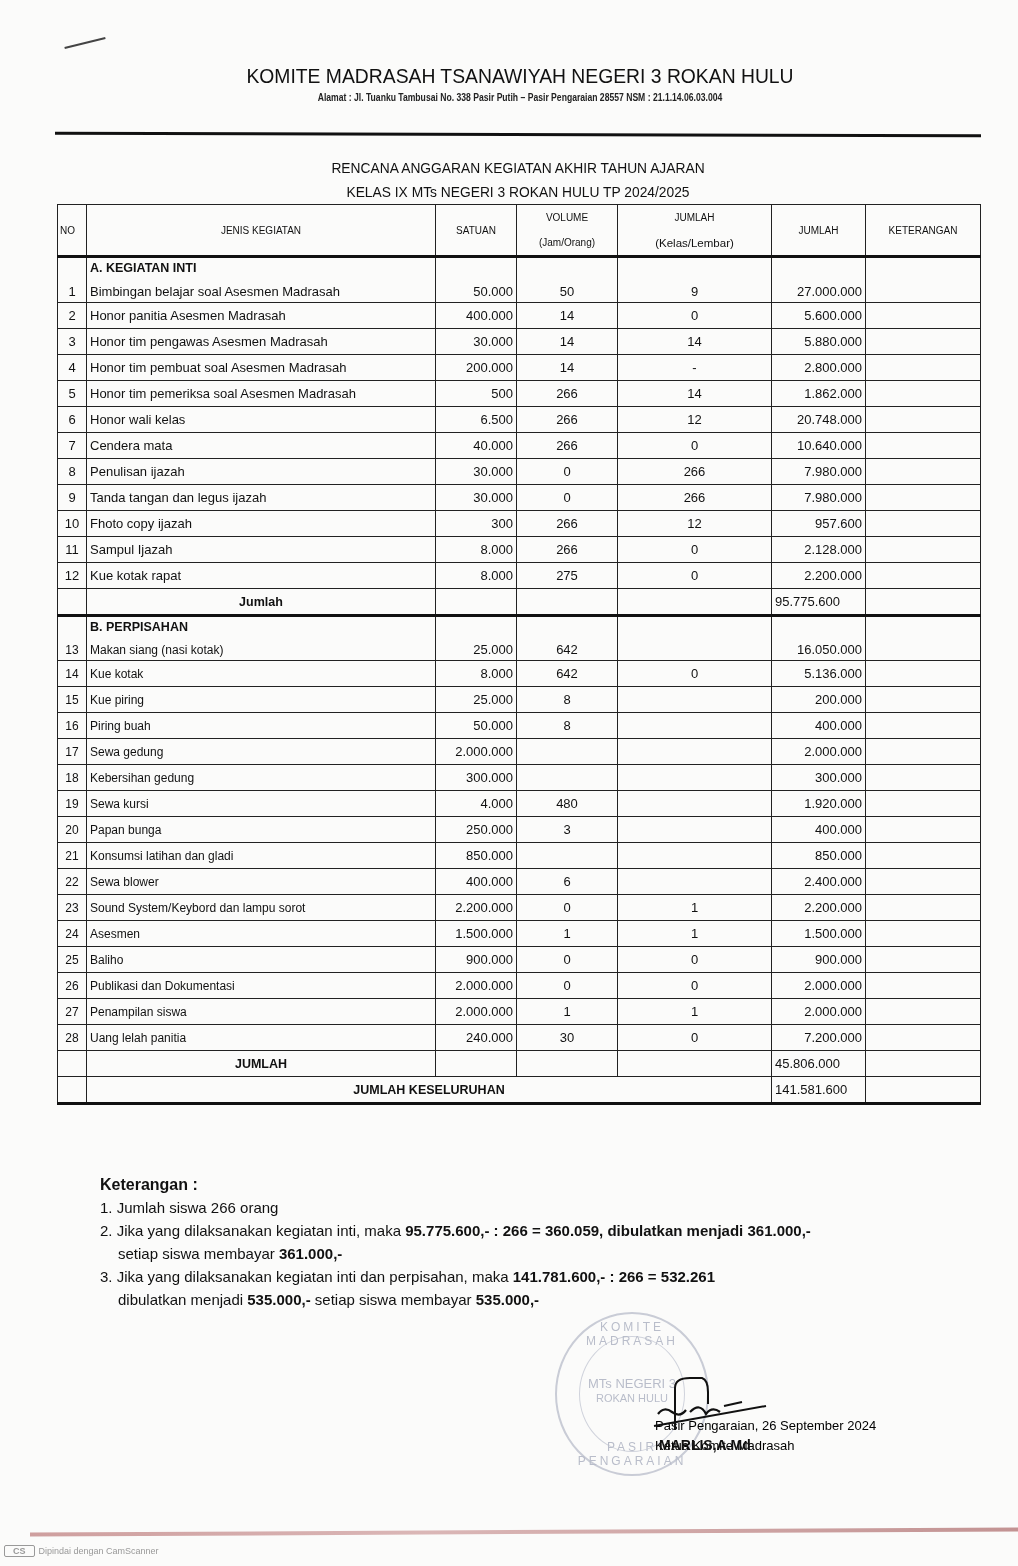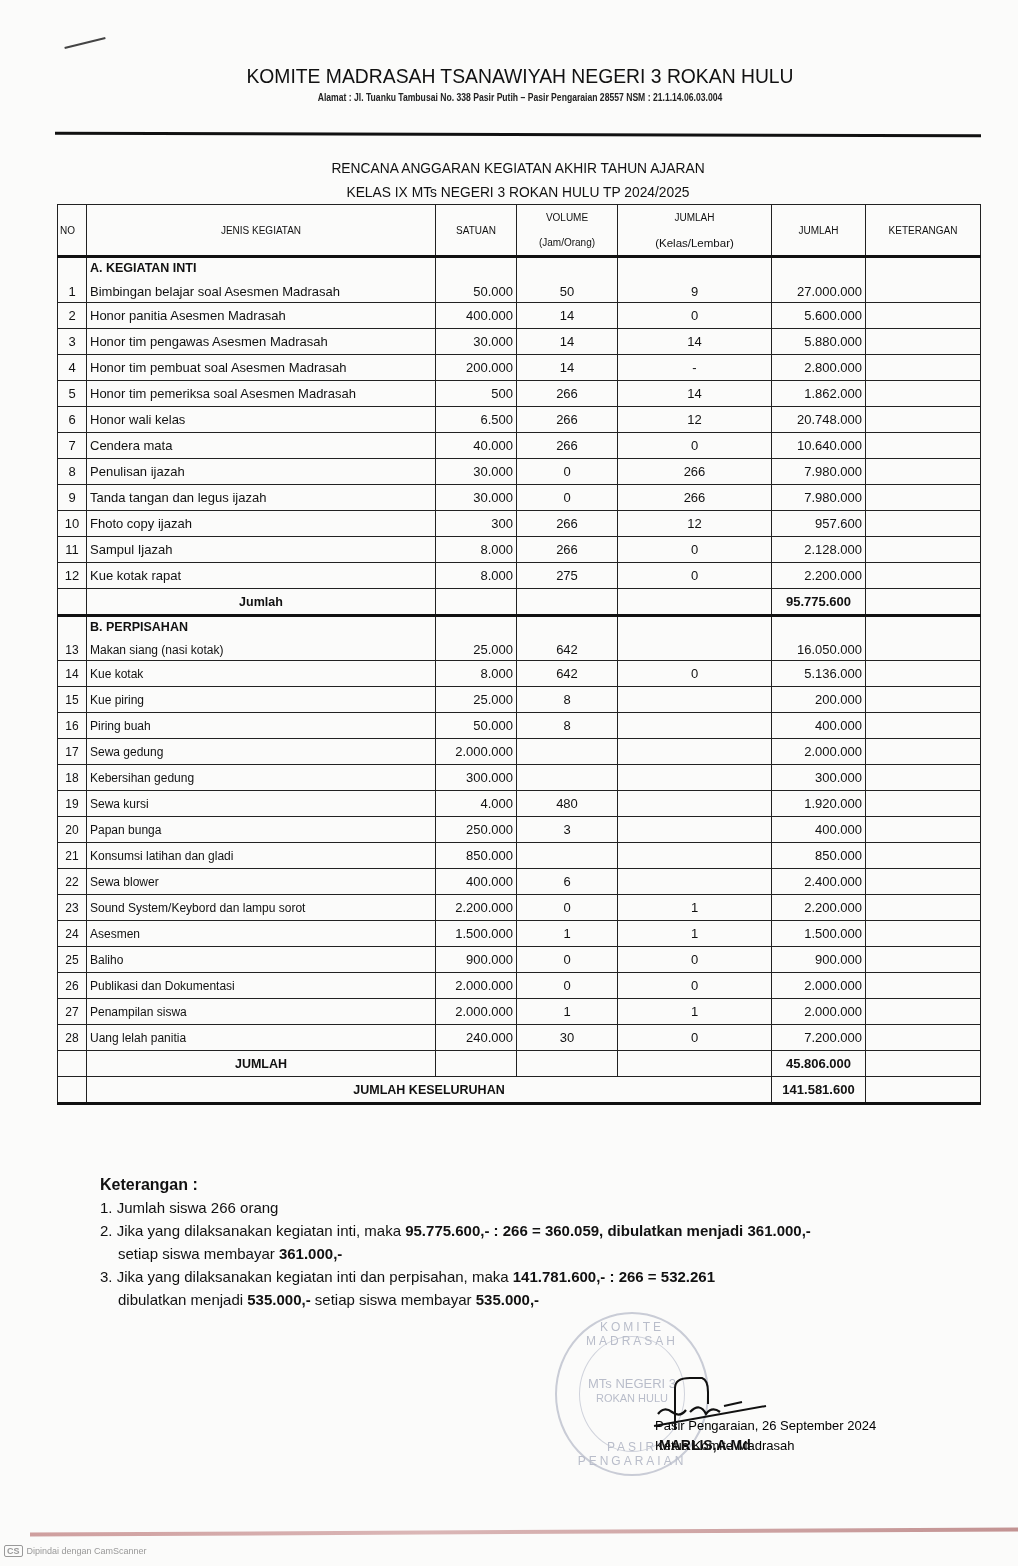--- a/index.html
+++ b/index.html
@@ -26,21 +26,21 @@
   }
   table.budget th { font-weight: normal; font-size: 10px; text-align: center; }
   .hdr-row th { height: 30px; }
   .c-no { text-align: center; }
   .c-num { text-align: right; }
   .c-ctr { text-align: center; }
   .sec-title { font-weight: bold; font-size: 12.5px; display: block; padding-top: 3px; padding-bottom: 9px; }
   .merged-cell { vertical-align: bottom; padding-bottom: 3px !important; }
   .total-row td { border-top: 3px solid #111; }
   .total-label { text-align: center; font-weight: bold; font-size: 12.5px; }
-  .total-val { text-align: center; font-weight: bold; }
+  .total-val { text-align: left; font-weight: normal; }
   .sec-b td { font-size: 12px; }
   .sec-b td.c-num, .sec-b td.c-ctr { font-size: 13px; }
 
   .notes { position: absolute; left: 100px; top: 1173px; font-size: 15px; line-height: 23px; color: #111; }
   .notes .notes-title { font-weight: bold; font-size: 16px; }
   .notes .indent { padding-left: 18px; }
   .notes b { font-weight: bold; }
 
   .stamp { position: absolute; left: 555px; top: 1312px; width: 150px; height: 160px; border-radius: 50%; border: 2px solid #c9ccd6; color: #b9bdca; font-size: 12px; }
   .stamp .s-inner { position: absolute; left: 22px; top: 22px; right: 22px; bottom: 22px; border-radius: 50%; border: 1.5px solid #d0d3dc; }
@@ -48,21 +48,21 @@
   .stamp .s-mid1 { position: absolute; top: 62px; left: 0; right: 0; text-align: center; font-size: 13px; }
   .stamp .s-mid2 { position: absolute; top: 78px; left: 0; right: 0; text-align: center; font-size: 11px; }
   .stamp .s-bot { position: absolute; bottom: 6px; left: 0; right: 0; text-align: center; letter-spacing: 3px; }
 
   .sign-block { position: absolute; left: 655px; top: 1416px; font-size: 13px; line-height: 20px; color: #000000; }
   .sign-name { position: absolute; left: 659px; top: 1437px; font-size: 14px; font-weight: bold; color: #111; }
   .signature { position: absolute; left: 650px; top: 1370px; width: 130px; height: 70px; }
 
   .bottom-edge { position: absolute; left: 30px; top: 1530px; width: 990px; height: 4px; background: linear-gradient(90deg, #b77, #c99 40%, #a66); transform: rotate(-0.3deg); opacity: 0.7; }
   .cs-badge { position: absolute; left: 4px; top: 1545px; display: flex; align-items: center; gap: 4px; color: #999; font-size: 9px; }
-  .cs-icon { border: 1px solid #999; border-radius: 2px; font-size: 9px; padding: 0 2px; font-weight: bold; }
+  .cs-icon { border: 1px solid #999; border-radius: 2px; font-size: 9px; padding: 0 8px; font-weight: bold; }
 </style>
 </head>
 <body>
 
 <div class="scribble"></div>
 
 <div class="org-title">KOMITE MADRASAH TSANAWIYAH NEGERI 3 ROKAN HULU</div>
 <div class="org-address">Alamat : Jl. Tuanku Tambusai No. 338 Pasir Putih – Pasir Pengaraian 28557 NSM : 21.1.14.06.03.004</div>
 <div class="rule"></div>
 

